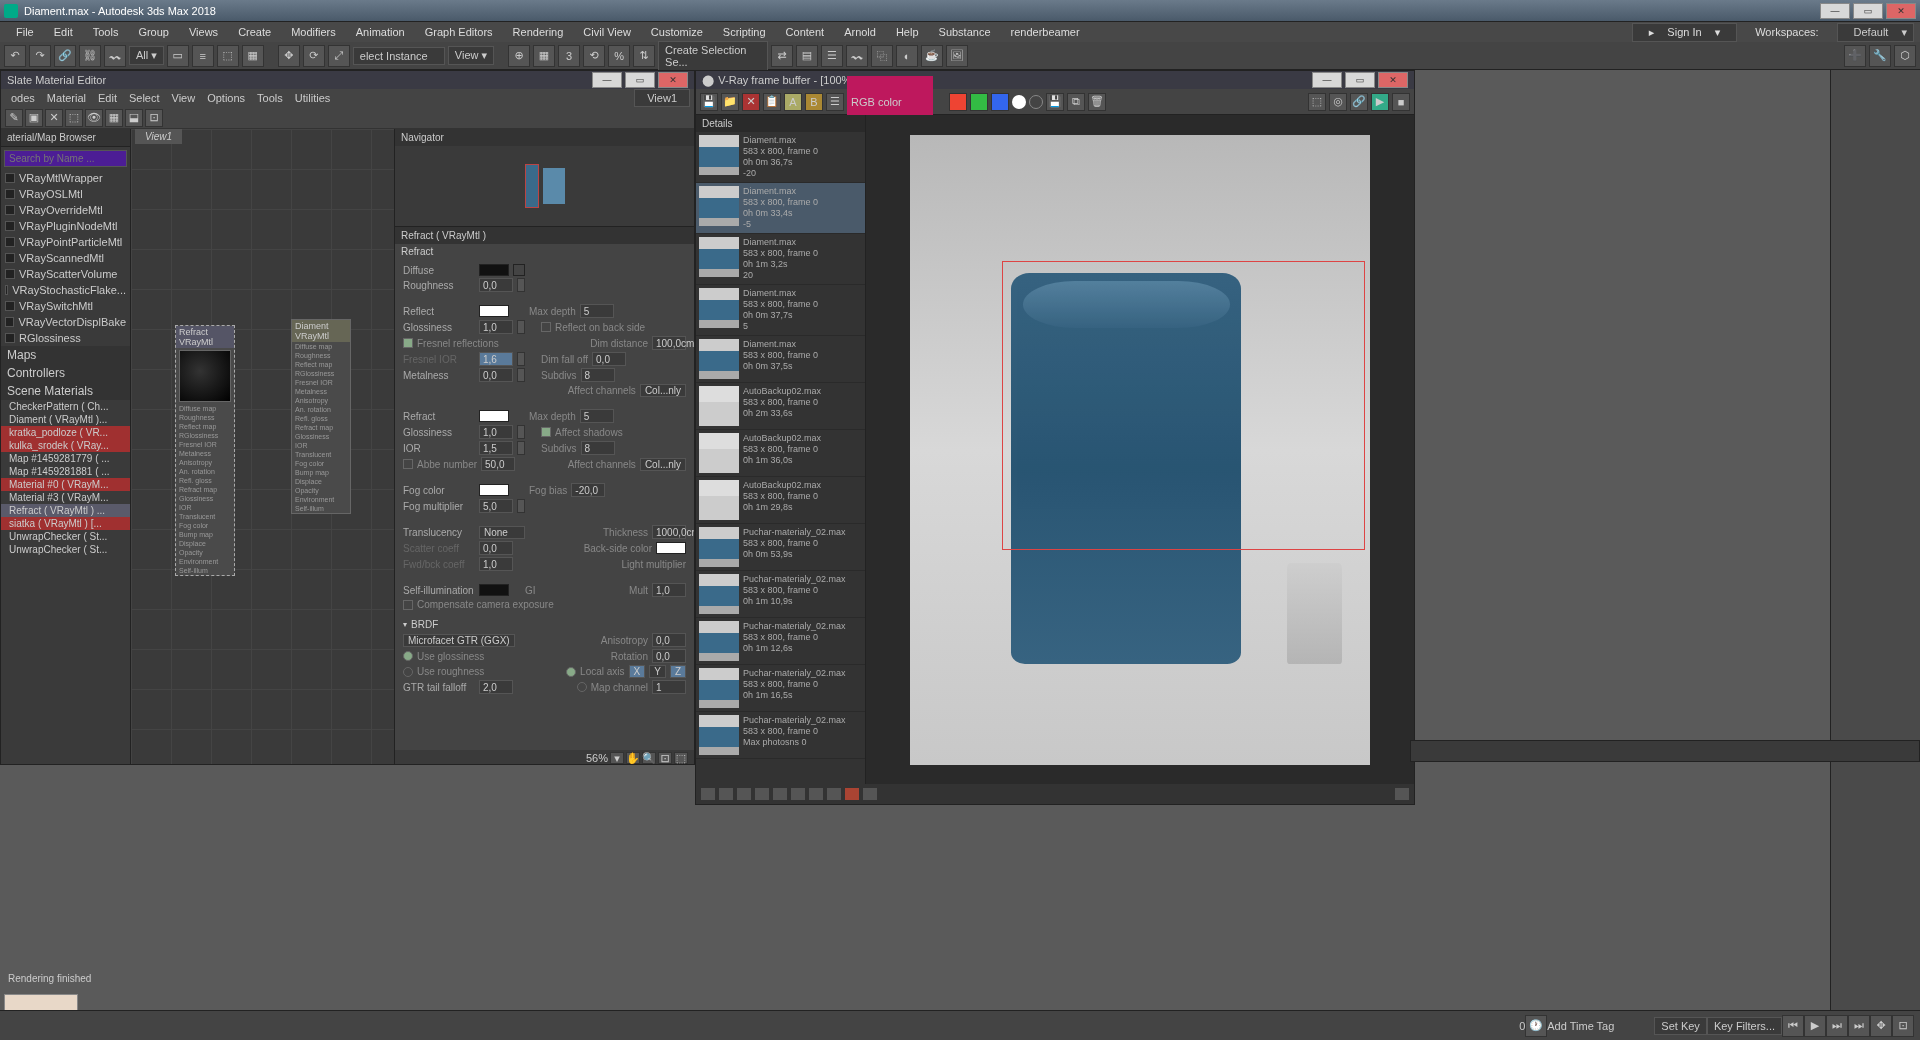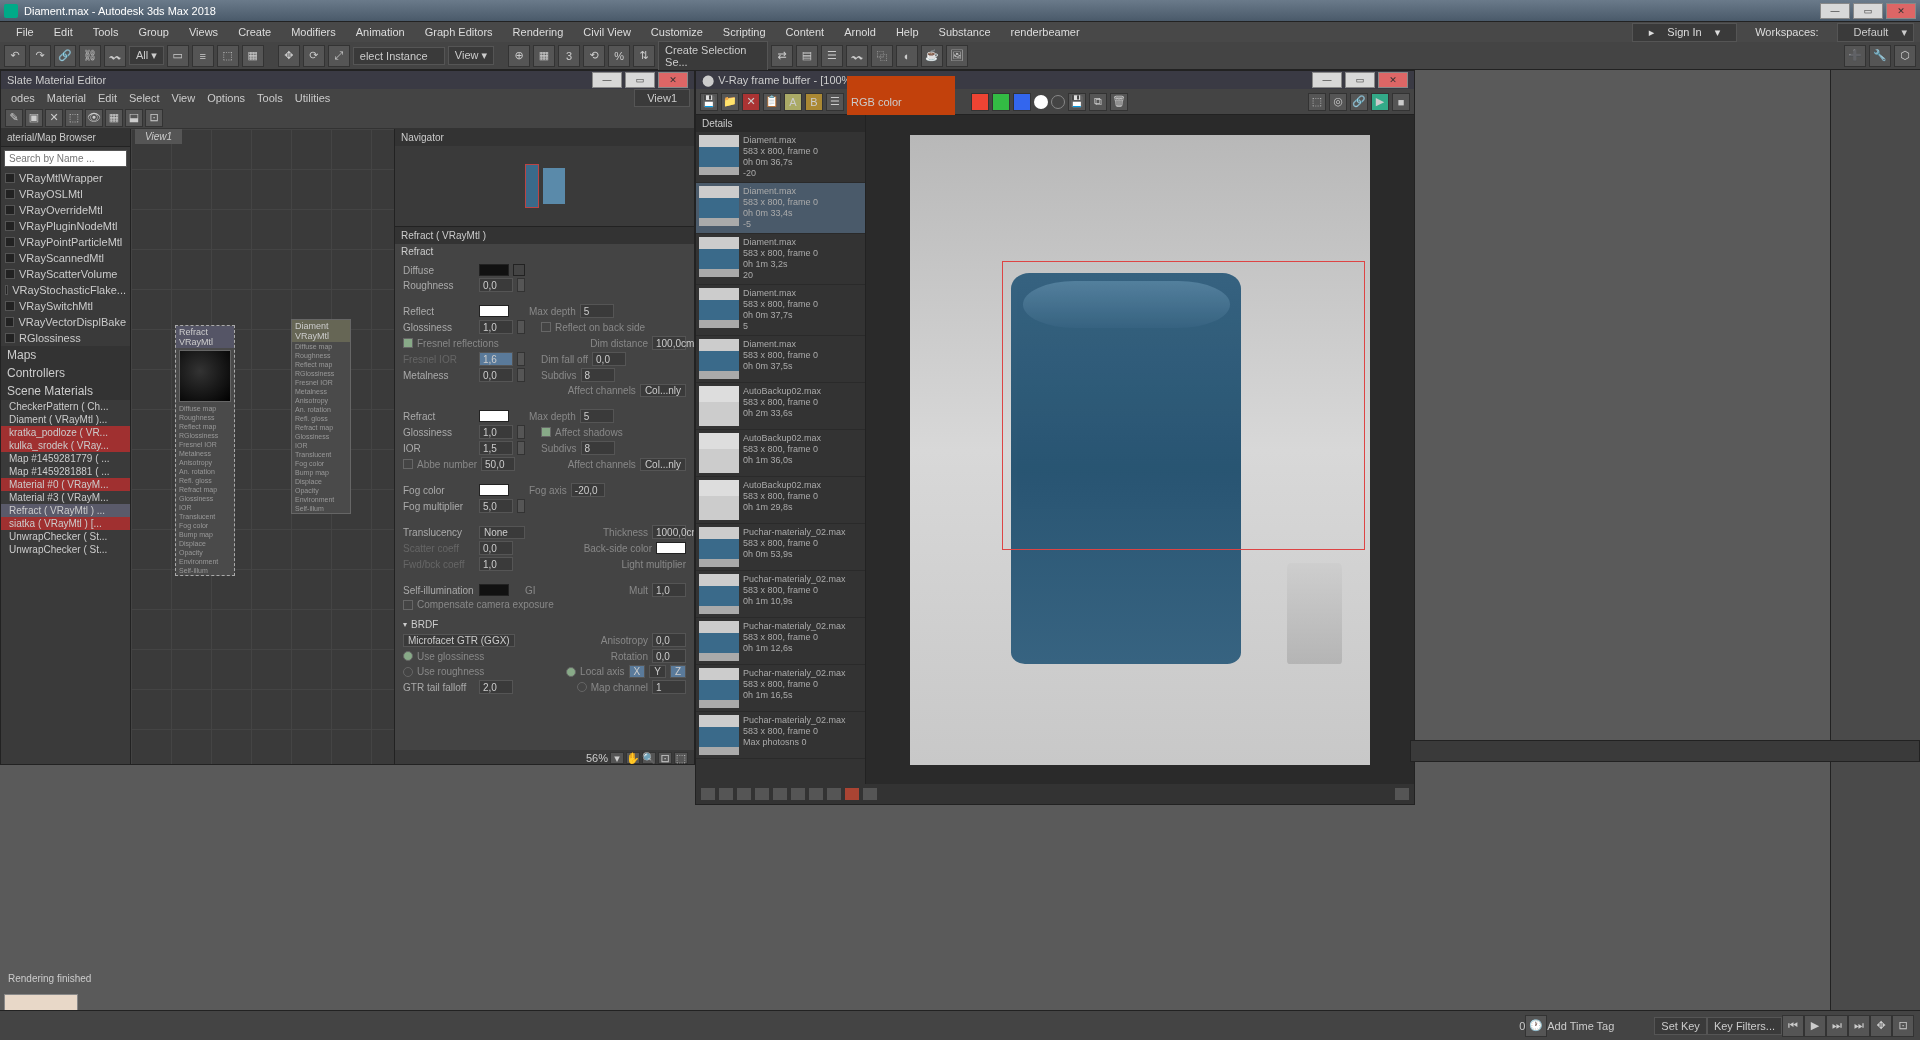--- a/index.html
+++ b/index.html
@@ -22,21 +22,21 @@
 .slate{position:absolute;left:0;top:0;width:695px;height:695px;background:#444;border:1px solid #222;display:flex;flex-direction:column}
 .slate-title{height:18px;background:#3a3a44;display:flex;align-items:center;padding:0 6px;color:#ccc;font-size:10px}
 .slate-title .spacer{flex:1}
 .slate-menu{height:18px;background:#444;display:flex;align-items:center;padding:0 4px;color:#ccc;font-size:10px}
 .slate-menu span{padding:0 6px}
 .slate-tb{height:22px;background:#444;display:flex;align-items:center;padding:0 4px;gap:2px;border-bottom:1px solid #333}
 .slate-tb .tbtn{width:18px;height:18px;background:#555}
 .slate-body{flex:1;display:flex;overflow:hidden}
 .browser{width:130px;background:#3a3a3a;display:flex;flex-direction:column;border-right:1px solid #222}
 .browser-hdr{background:#333;padding:3px 6px;font-size:10px;border-bottom:1px solid #222}
-.search{background:#ffffff;border:1px solid #555;padding:2px 4px;margin:3px;color:#888;font-size:10px}
+.search{background:#4c1d95;border:1px solid #555;padding:2px 4px;margin:3px;color:#888;font-size:10px}
 .mat-list{flex:1;overflow:auto}
 .mat-item{padding:2px 4px;font-size:10px;display:flex;align-items:center;gap:4px}
 .mat-item .sw{width:10px;height:10px;background:#222;border:1px solid #555}
 .sec-hdr{background:#333;padding:2px 6px;font-size:12px}
 .scn-item{padding:1px 4px;font-size:10px;display:flex;align-items:center;gap:4px}
 .scn-item.red{background:#a03030}
 .scn-item.sel{background:#5a5a6a}
 .nodeview{flex:1;position:relative;background:#3a3a3a;background-image:linear-gradient(#444 1px,transparent 1px),linear-gradient(90deg,#444 1px,transparent 1px);background-size:40px 40px}
 .view-tab{position:absolute;top:0;left:4px;background:#555;padding:2px 10px;font-size:10px;font-style:italic}
 .node{position:absolute;background:#4a4a4a;border:1px solid #666;font-size:8px}
@@ -65,21 +65,21 @@
 .grp-hdr{font-size:10px;color:#ccc;padding:2px 0;display:flex;align-items:center}
 .grp-hdr::before{content:'▾';margin-right:4px;font-size:8px}
 .statusbar{position:absolute;bottom:-2px;left:0;right:0;height:16px;background:#3a3a3a;padding:0 6px;font-size:10px;display:flex;align-items:center}
 .zoom{display:flex;align-items:center;gap:2px}
 
 
 .vfb{position:absolute;left:695px;top:0;width:720px;height:735px;background:#3a3a3a;border:1px solid #222;display:flex;flex-direction:column}
 .vfb-title{height:18px;background:#3a3a44;display:flex;align-items:center;padding:0 6px;font-size:10px}
 .vfb-tb{height:26px;background:#444;display:flex;align-items:center;padding:0 4px;gap:3px;border-bottom:1px solid #222}
 .vfb-tb .tbtn{width:18px;height:18px}
-.vfb-tb .rgb{width:108px;background:#c2410c;padding:20px 4px;font-size:10px}
+.vfb-tb .rgb{width:86px;background:#be185d;padding:20px 4px;font-size:10px}
 .vfb-tb .circ{width:14px;height:14px;border-radius:50%}
 .vfb-body{flex:1;display:flex;overflow:hidden}
 .history{width:170px;background:#333;overflow:auto;border-right:1px solid #222}
 .hist-hdr{padding:3px 6px;font-size:10px;background:#2a2a2a}
 .hist-item{display:flex;padding:3px;gap:4px;border-bottom:1px solid #2a2a2a}
 .hist-item.sel{background:#4a5a6a}
 .thumb{width:40px;height:40px;background:linear-gradient(#ccc 0 30%,#3a6a8a 30% 80%,#aaa 80%);flex-shrink:0}
 .thumb.clear{background:linear-gradient(#ddd 0 40%,#ccc 40%)}
 .hist-txt{font-size:9px;color:#aaa;line-height:11px}
 .render{flex:1;background:#2a2a2a;display:flex;align-items:center;justify-content:center;position:relative}
@@ -430,21 +430,21 @@
               <span class="spin">50,0</span>
               <span style="flex:1"></span>
               <span class="lbl2">Affect channels</span>
               <span class="dd">Col...nly</span>
             </div>
           <div style="height:10px"></div>
           <div class="prow">
               <span class="lbl">Fog color</span>
               <span class="swatch"></span>
               <span style="width:12px"></span>
-              <span class="lbl2">Fog axis</span>
+              <span class="lbl2">Fog bias</span>
               <span class="spin">-20,0</span>
             </div>
           <div class="prow">
               <span class="lbl">Fog multiplier</span>
               <span class="spin">5,0</span>
               <span class="spinbtn"></span>
             </div>
           <div style="height:10px"></div>
           <div class="prow">
               <span class="lbl">Translucency</span>

